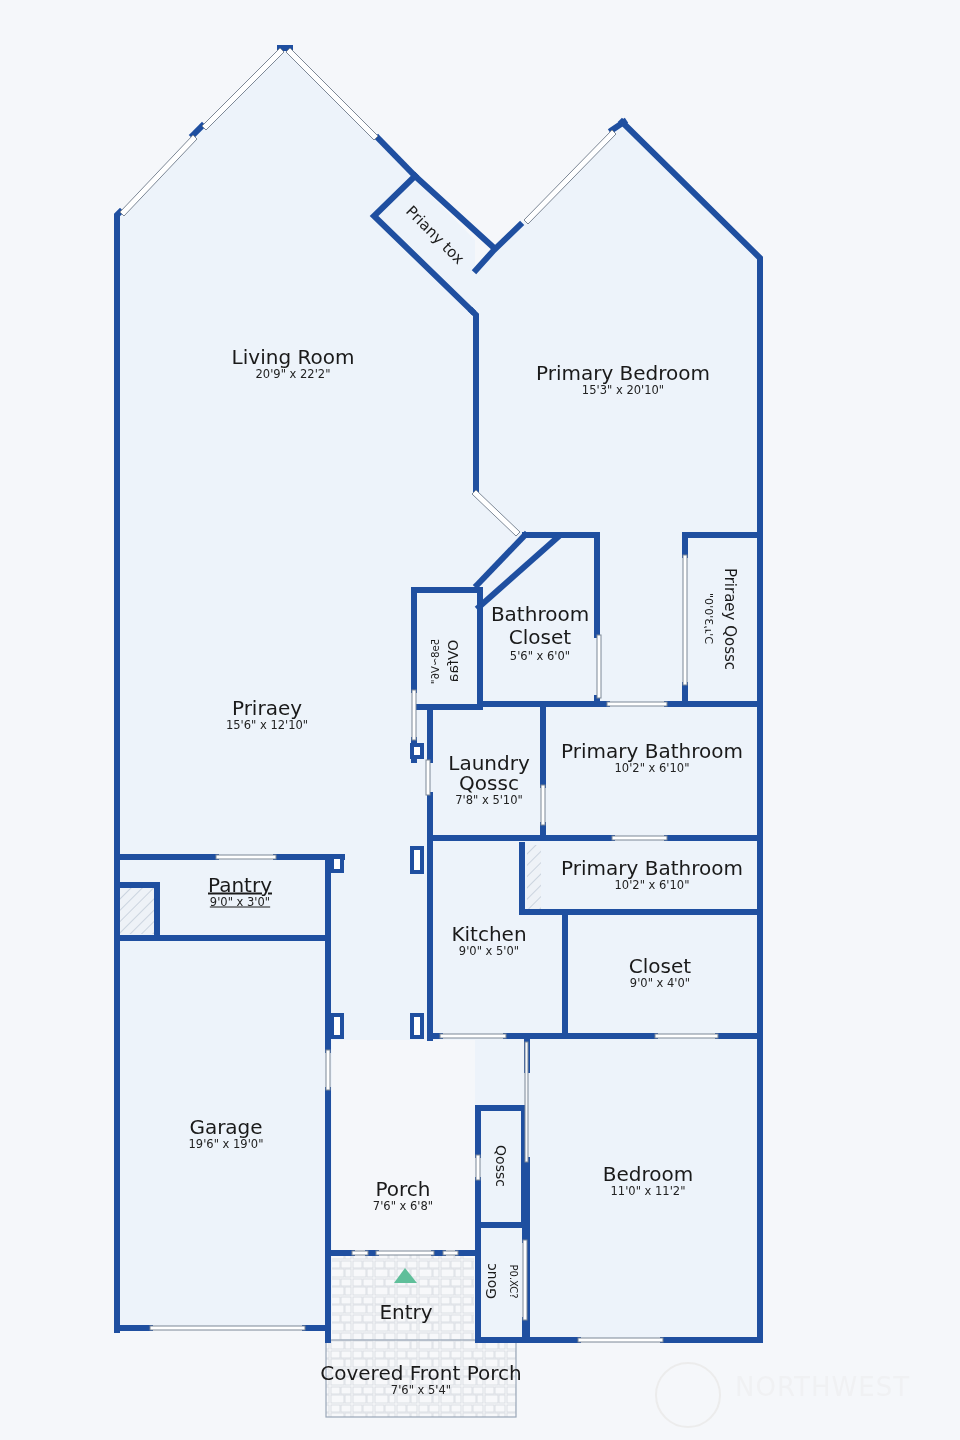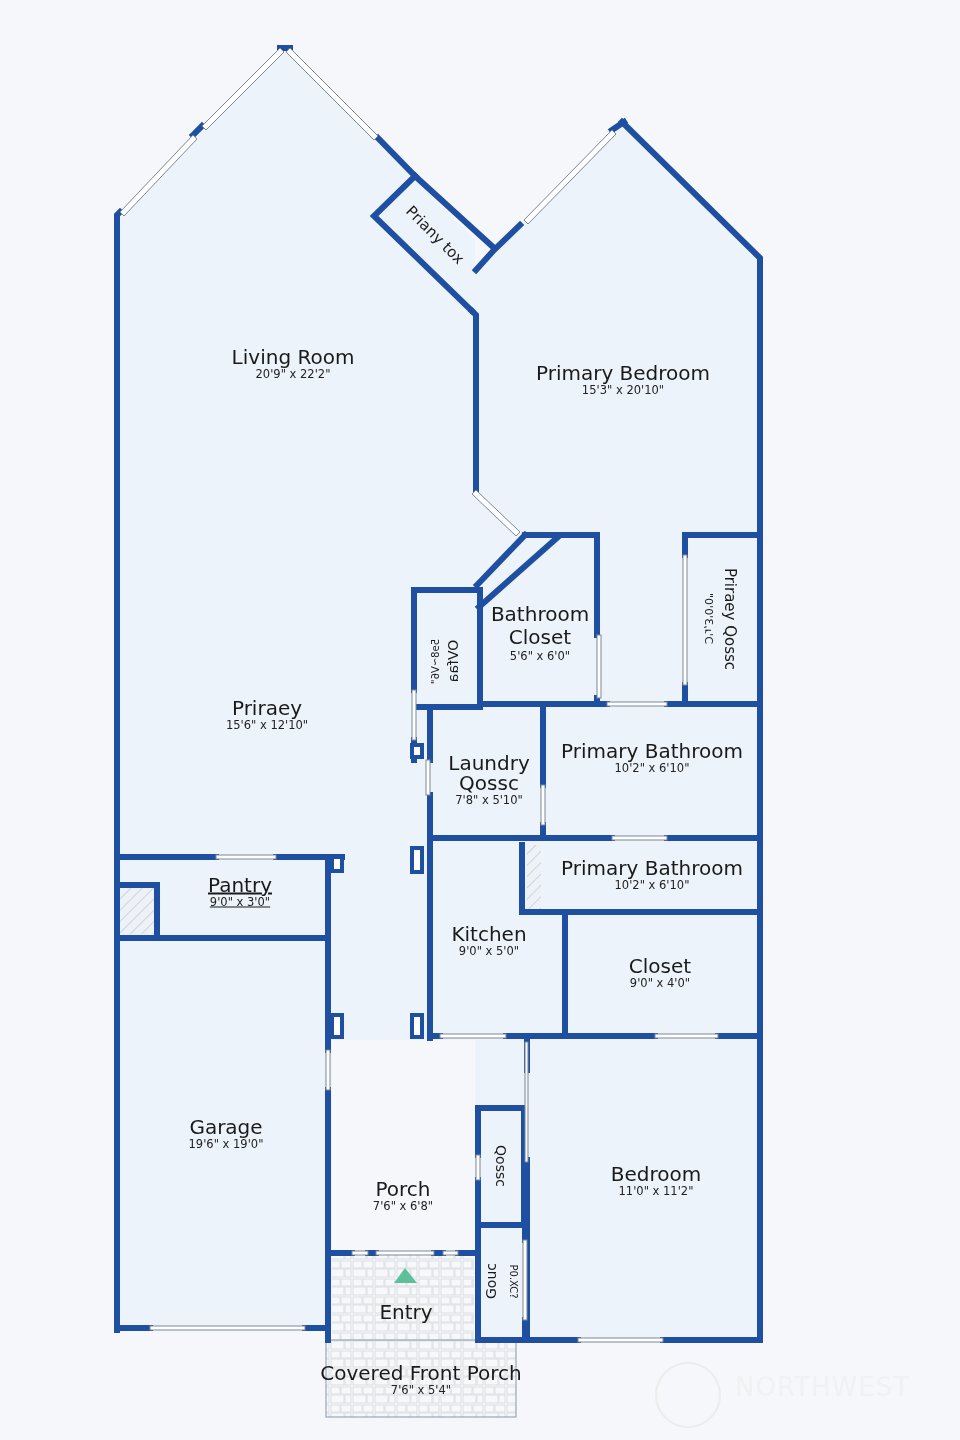--- a/index.html
+++ b/index.html
@@ -188,21 +188,21 @@
   <span class="d">9'0" x 4'0"</span>
 </div>
 <div class="label" style="left:226px;top:1134px;">
   <span class="n">Garage</span>
   <span class="d">19'6" x 19'0"</span>
 </div>
 <div class="label" style="left:403px;top:1196px;">
   <span class="n">Porch</span>
   <span class="d">7'6" x 6'8"</span>
 </div>
-<div class="label" style="left:648px;top:1181px;margin-left:8px;">
+<div class="label" style="left:648px;top:1181px;">
   <span class="n">Bedroom</span>
   <span class="d">11'0" x 11'2"</span>
 </div>
 <div class="label" style="left:406px;top:1304px;margin-top:8px;">
   <span class="n">Entry</span>
 </div>
 <div class="label" style="left:421px;top:1380px;">
   <span class="n">Covered Front Porch</span>
   <span class="d">7'6" x 5'4"</span>
 </div>

